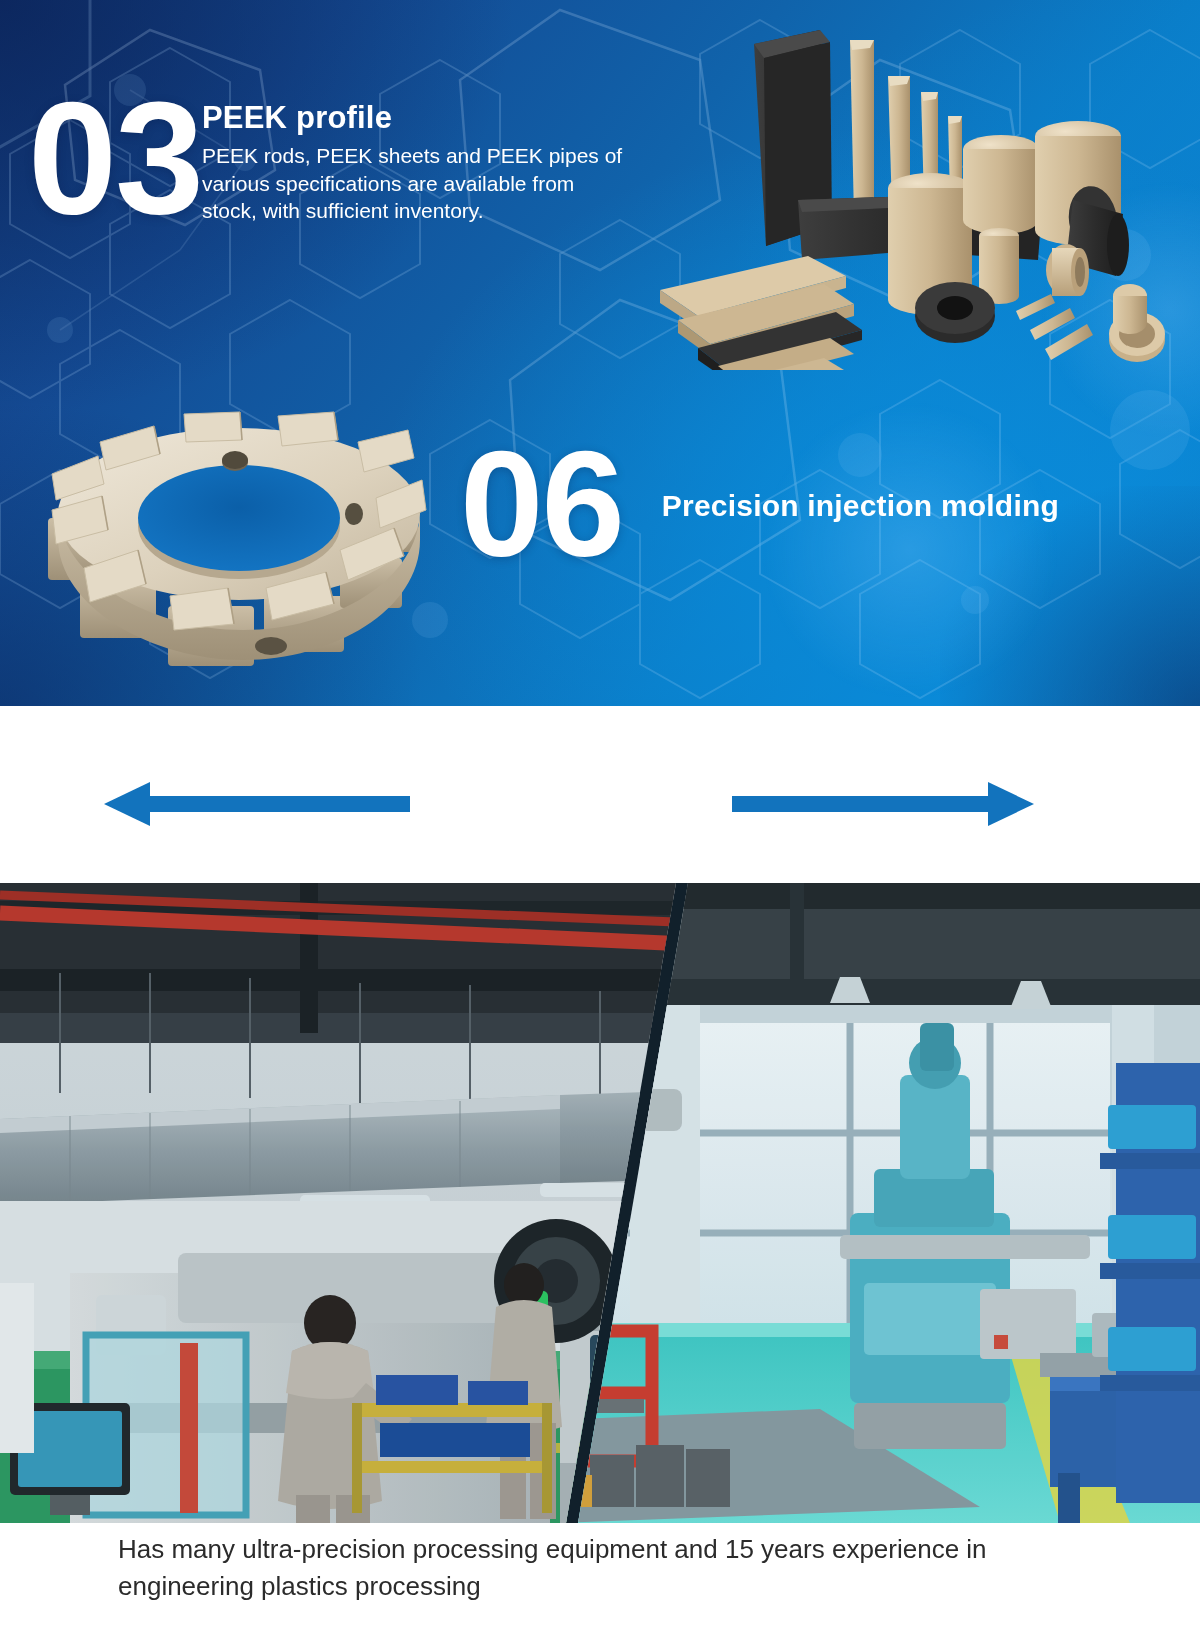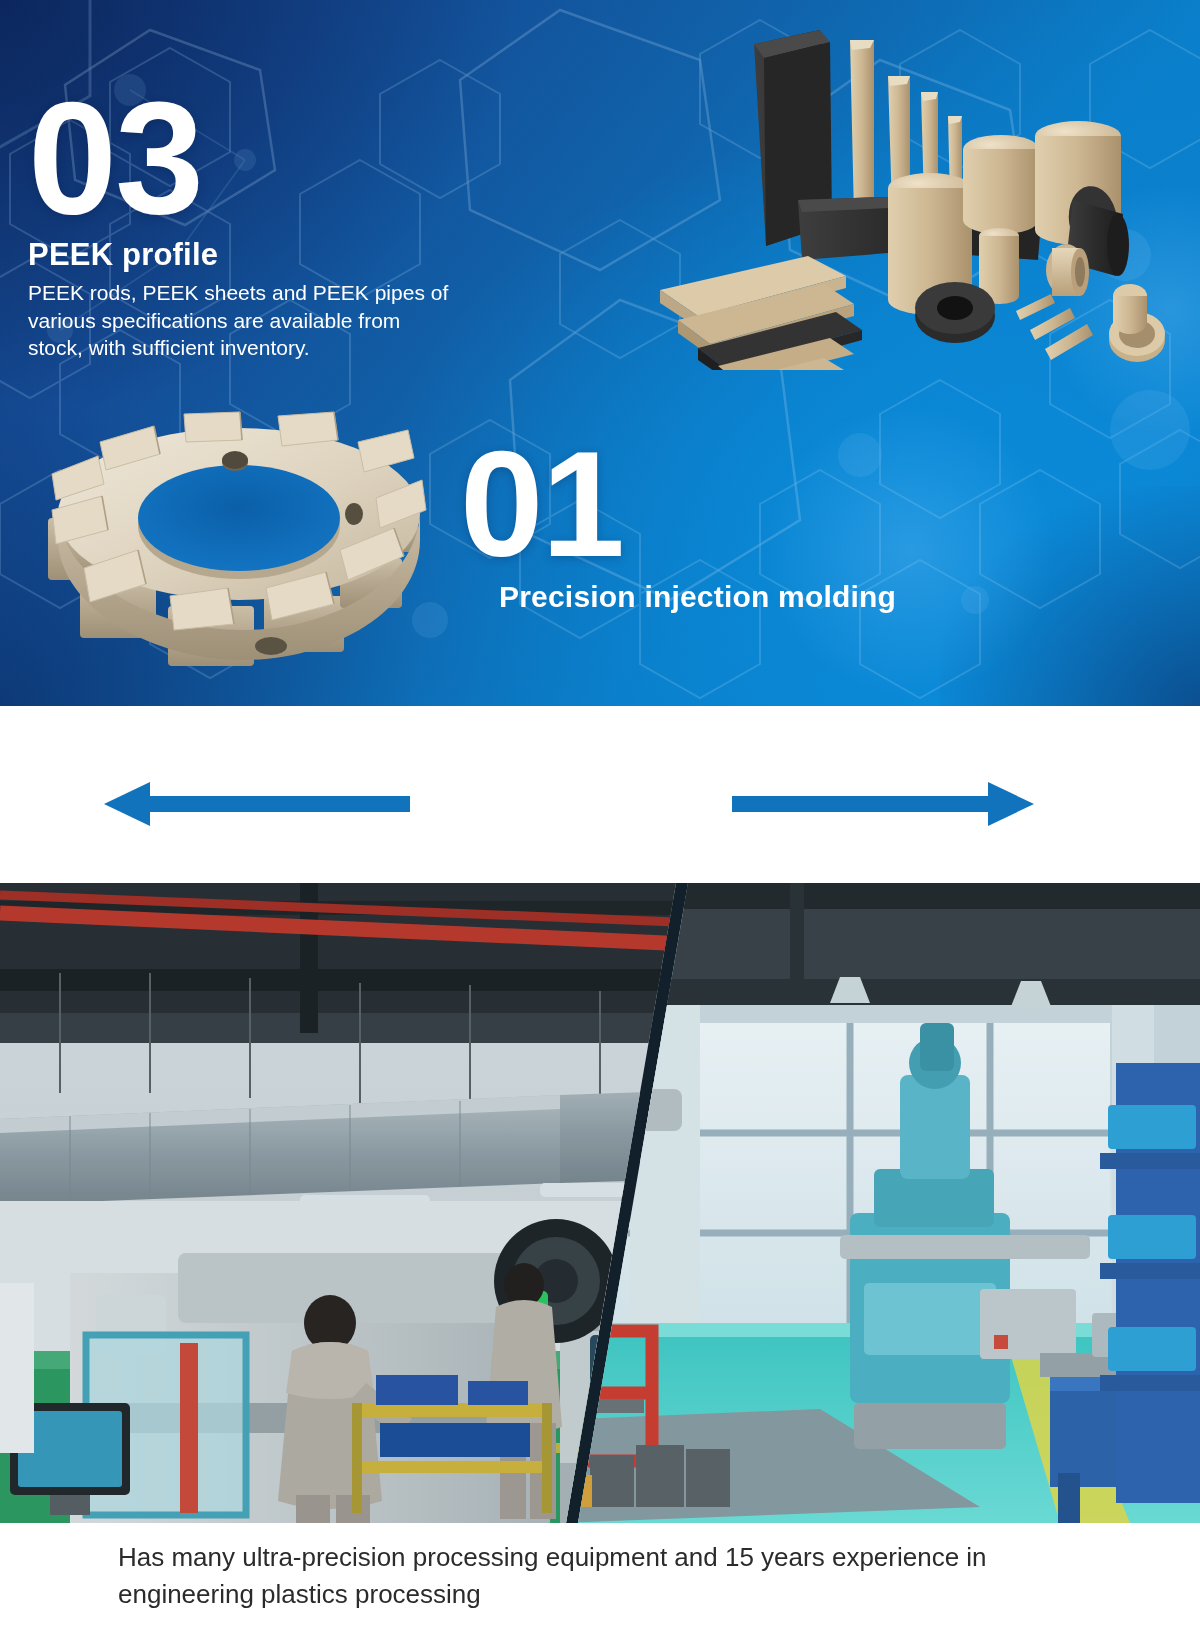--- a/index.html
+++ b/index.html
@@ -32,21 +32,21 @@
     background:radial-gradient(ellipse at 100% 100%, rgba(10,36,92,.5) 0%, rgba(10,36,92,0) 75%);
   }
   .hex-layer { position:absolute; inset:0; opacity:.38; }
   .hex-layer svg { width:100%; height:100%; display:block; }
   .glow-blob {
     position:absolute; border-radius:50%;
     background:radial-gradient(circle, rgba(120,200,255,.28) 0%, rgba(120,200,255,0) 70%);
   }
 
   
-  .num-block { position:absolute; display:flex; align-items:flex-start;flex-direction:column; }
+  .num-block { position:absolute; display:flex; align-items:center; }
   .big-num {
     color:#fff; font-weight:bold; line-height:.88;
     letter-spacing:-2px;
     text-shadow:0 2px 10px rgba(0,20,60,.25);
   }
   .blk-txt { color:#fff; }
   .blk-title {
     font-size:31px; font-weight:bold; letter-spacing:.2px;
     margin-bottom:6px; white-space:nowrap;
   }
@@ -100,21 +100,21 @@
     overflow:hidden; background:#11202b;
   }
   .photo { position:absolute; inset:0; }
   .photo svg { width:100%; height:100%; display:block; }
   .photo-left  { clip-path:polygon(0 0, 676px 0, 566px 640px, 0 640px); }
   .photo-right { clip-path:polygon(688px 0, 1200px 0, 1200px 640px, 578px 640px); }
 
   
   .caption {
     position:absolute; left:0; top:1523px; width:1200px; height:110px;
-    background:#fff; padding:16px 0 0 118px;
+    background:#fff; padding:8px 0 0 118px;
   }
   .caption p {
     color:#2b2b2b; font-size:26px; line-height:1.42; width:960px;
   }
 </style>
 </head>
 <body>
 
 <section class="hero">
 
@@ -380,21 +380,21 @@
 
   <div class="num-block" id="block03">
     <div class="big-num">03</div>
     <div class="blk-txt">
       <div class="blk-title">PEEK profile</div>
       <div class="blk-body">PEEK rods, PEEK sheets and PEEK pipes of various specifications are available from stock, with sufficient inventory.</div>
     </div>
   </div>
 
   <div class="num-block" id="block04">
-    <div class="big-num">01</div>
+    <div class="big-num">06</div>
     <div class="blk-txt">
       <div class="blk-title">Precision injection molding</div>
     </div>
   </div>
 </section>
 
 <section class="strength-band">
   <div class="arrow-row">
     <svg viewBox="0 0 1200 180" preserveAspectRatio="none">
       <g fill="#1273bd">

